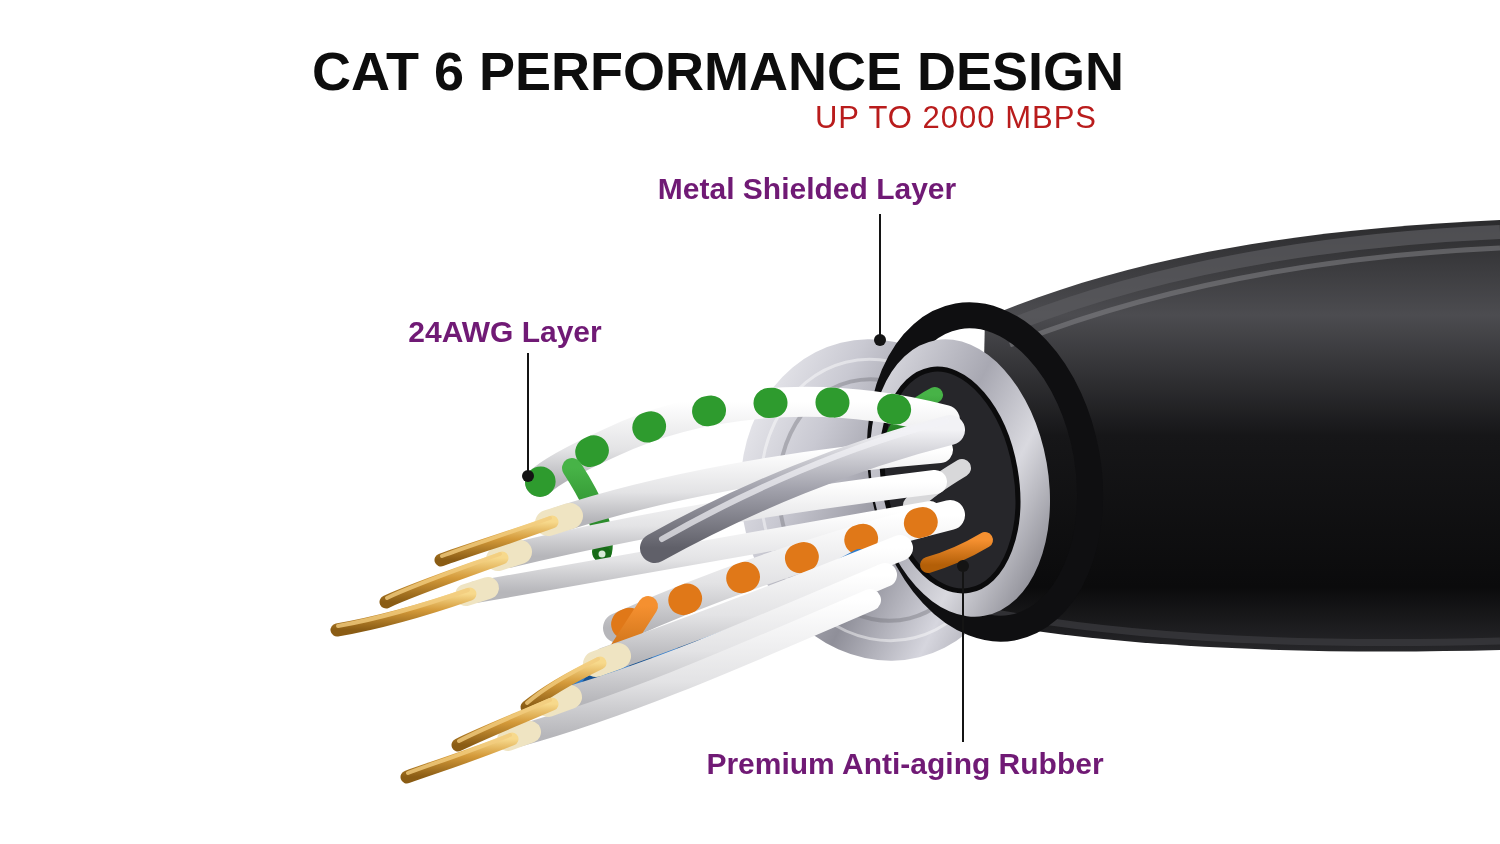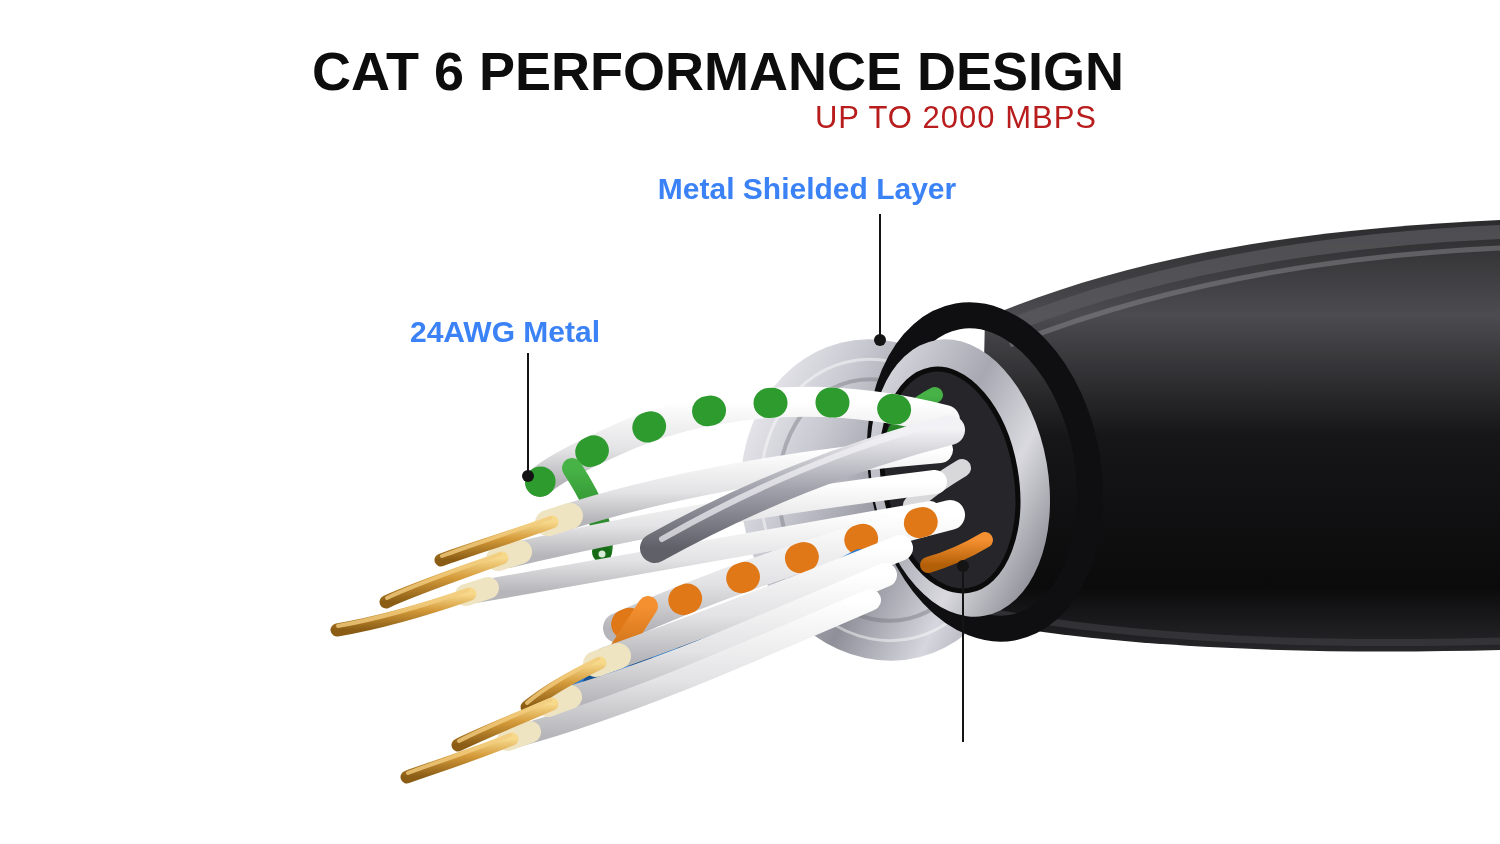--- a/index.html
+++ b/index.html
@@ -11,21 +11,21 @@
   .title{
     position:absolute;top:40px;left:718px;transform:translateX(-50%);
     font-size:54px;font-weight:800;color:#0d0d0d;white-space:nowrap;letter-spacing:0px;
   }
   .subtitle{
     position:absolute;top:100px;right:403px;
     font-size:31px;font-weight:400;color:#b91c1c;letter-spacing:1px;white-space:nowrap;
   }
   .callout{
     position:absolute;transform:translateX(-50%);
-    font-size:30px;font-weight:700;color:#3b82f6;white-space:nowrap;
+    font-size:30px;font-weight:700;color:#701a75;white-space:nowrap;
   }
   #co-shield{left:807px;top:172px;}
   #co-wire{left:505px;top:315px;}
   #co-rubber{left:905px;top:747px;}
   .leader{position:absolute;width:2px;background:#141414;}
   #ln-shield{left:879px;top:214px;height:124px;}
   #ln-wire{left:527px;top:353px;height:120px;}
   #ln-rubber{left:962px;top:572px;height:170px;}
   .dot{position:absolute;width:12px;height:12px;border-radius:50%;background:#141414;}
   #dt-shield{left:874px;top:334px;}
@@ -181,20 +181,21 @@
     </g>
   </svg>
 
   <div class="title">CAT 6 PERFORMANCE DESIGN</div>
   <div class="subtitle">UP TO 2000 MBPS</div>
 
   <div class="callout" id="co-shield">Metal Shielded Layer</div>
   <div class="leader" id="ln-shield"></div>
   <div class="dot" id="dt-shield"></div>
 
-  <div class="callout" id="co-wire">24AWG Metal</div>
+  <div class="callout" id="co-wire">24AWG Layer</div>
   <div class="leader" id="ln-wire"></div>
   <div class="dot" id="dt-wire"></div>
 
+  <div class="callout" id="co-rubber">Premium Anti-aging Rubber</div>
   <div class="leader" id="ln-rubber"></div>
   <div class="dot" id="dt-rubber"></div>
 
 </div>
 
 </body></html>

